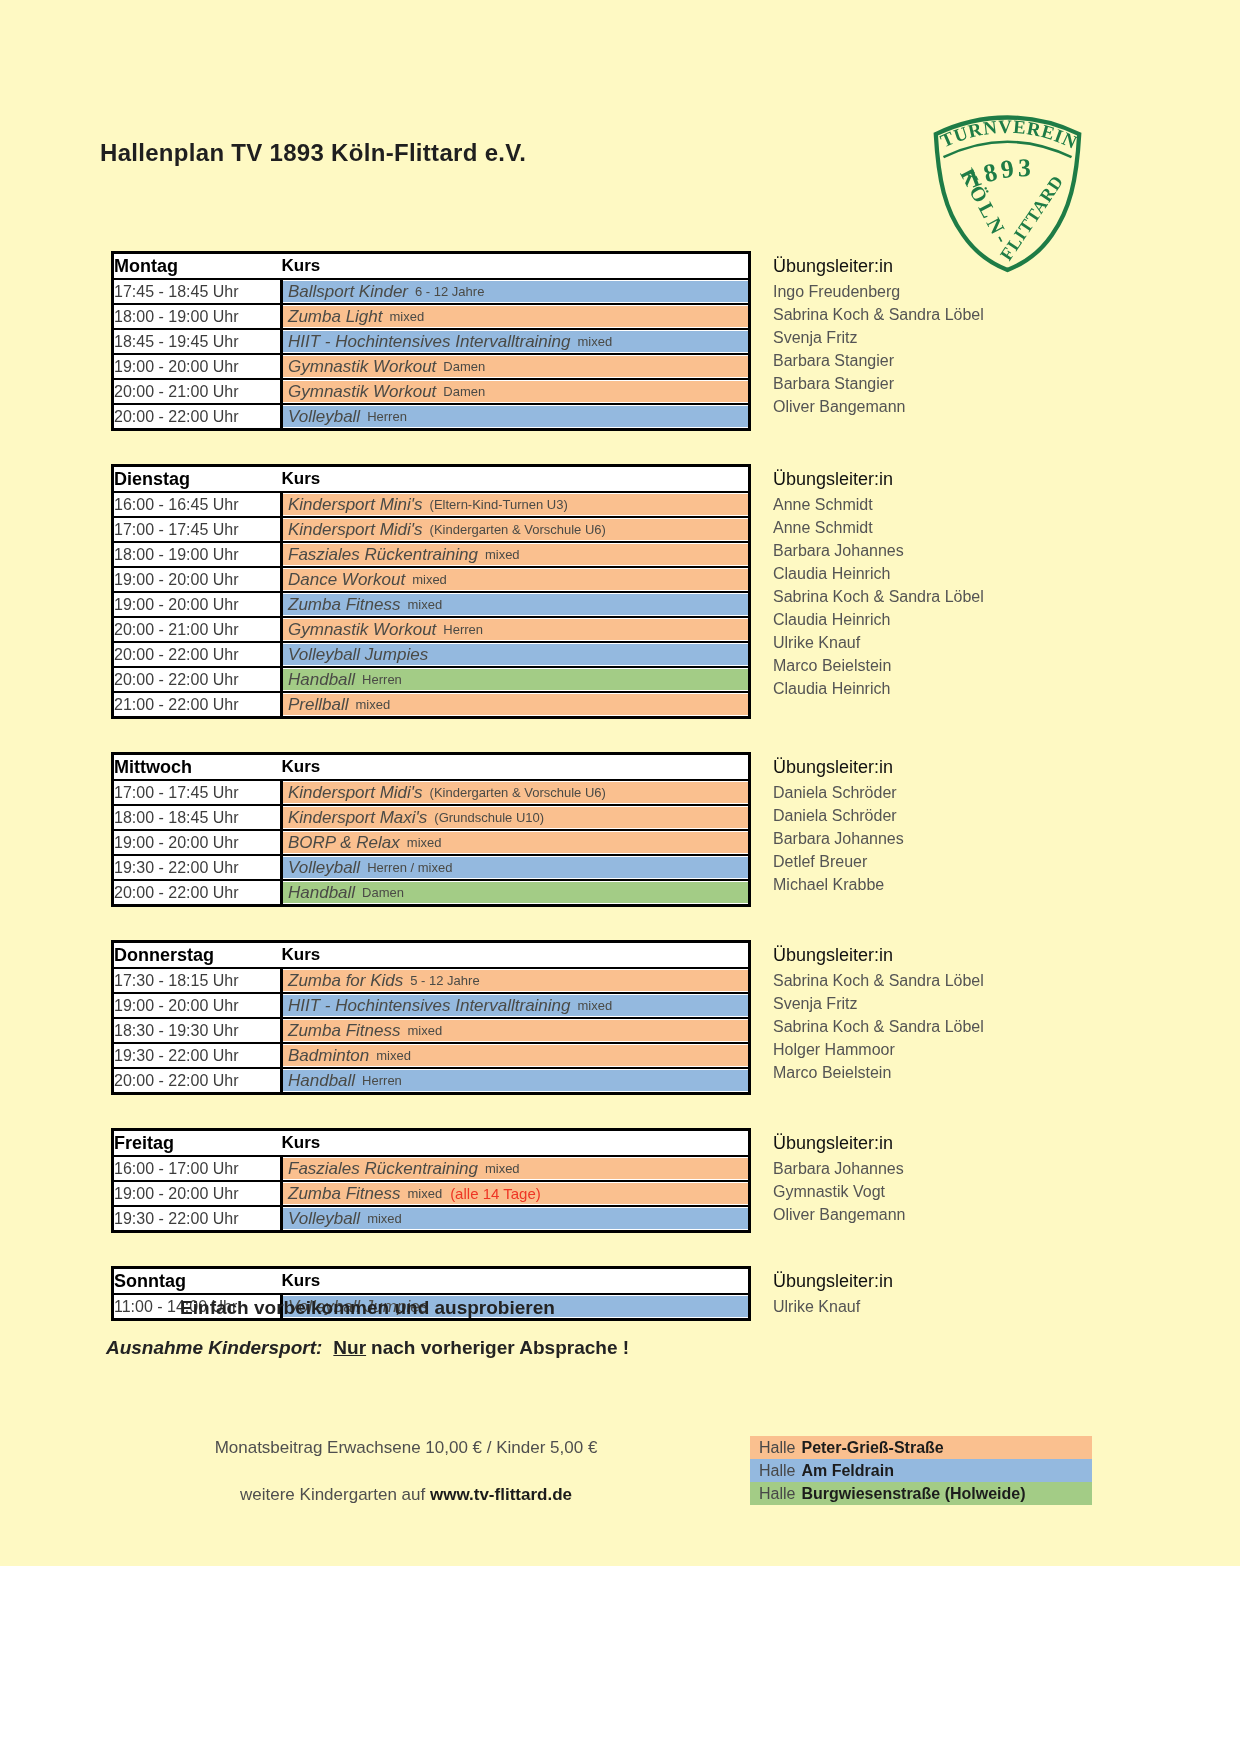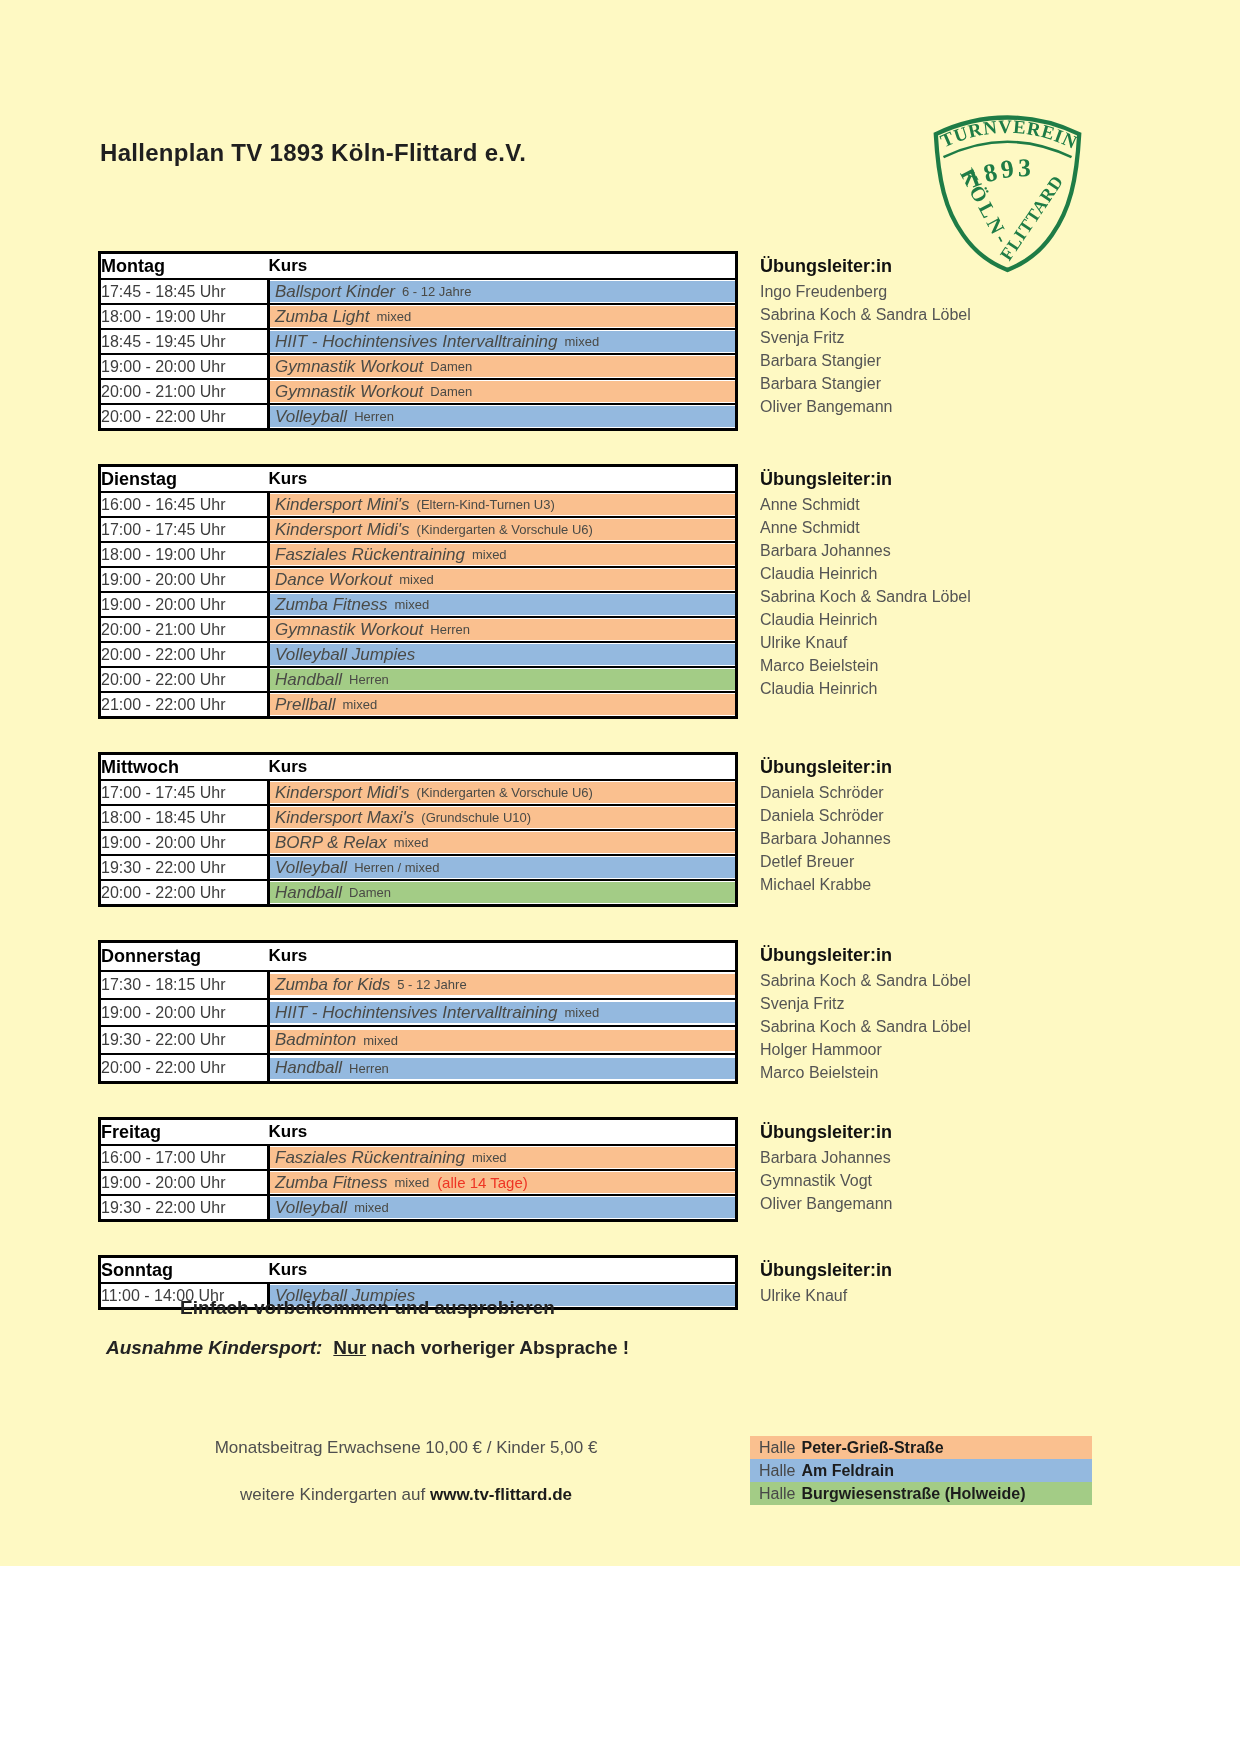--- a/index.html
+++ b/index.html
@@ -1,40 +1,40 @@
 <!DOCTYPE html>
 <html><head>
 <meta charset="utf-8">
 <style>
   html,body{margin:0;padding:0;background:#fff;}
   .page{position:relative;width:1240px;height:1566px;background:#fef9c3;overflow:hidden;
         font-family:"Liberation Sans","DejaVu Sans",sans-serif;color:#222;padding-left:24px;}
   .title{position:absolute;left:100px;top:139px;font-size:24px;font-weight:bold;color:#1f1f1f;letter-spacing:.3px;}
   .logo{position:absolute;left:920px;top:100px;width:175px;height:175px;}
   .schedule{position:absolute;left:98px;top:251px;}
-  .day{display:flex;margin-bottom:33px;}
+  .day{display:flex;margin-bottom:33px;margin-left:13px;}
   table.grid{border-collapse:collapse;table-layout:fixed;width:637px;border:3px solid #000;background:#fff;}
   table.grid td{padding:0;vertical-align:middle;overflow:hidden;white-space:nowrap;}
   col.c-time{width:169px;}
   col.c-kurs{width:468px;}
   tr.h td{height:24px;font-weight:bold;color:#000;background:#fff;}
   td.dn{padding-left:5px;font-size:18px;}
   td.kh{padding-left:6px;font-size:17px;}
   tr.r td{border-top:2px solid #000;height:23px;}
   td.t{border-right:3px solid #000000;padding-left:5px;font-size:16px;color:#3d3d3d;background:#fff;}
   td.k{background:#fff;padding:1px 0;}
   .fill{height:21px;display:flex;align-items:center;padding-left:5px;}
   .c{font-size:17px;color:#4a4a46;font-style:italic;}
   .d{font-size:13px;color:#4a4a46;margin-left:7px;}
   .note{font-size:15px;margin-left:8px;}
   .hall-pgs{background:#FAC08F;}
   .hall-feldrain{background:#94B9DF;}
   .hall-holweide{background:#A3CC86;}
   .leaders{margin-left:22px;padding-top:3px;}
-  .lh{height:26px;line-height:24px;font-weight:bold;font-size:18px;color:#101010;}
+  .lh{height:26px;line-height:24px;font-weight:normal;font-size:18px;color:#101010;}
   .ln{height:23px;line-height:23px;font-size:16px;color:#545454;white-space:nowrap;}
   .notes{position:absolute;left:95px;top:1297px;width:545px;text-align:center;font-weight:bold;color:#232323;}
   .notes-l1{font-size:19px;}
   .notes-l2{font-size:19px;margin-top:18px;}
   .ital{font-style:italic;}
   .nur{text-decoration:underline;margin-left:11px;}
   .after-nur{margin-left:5px;}
   .fees{position:absolute;left:97px;top:1438px;width:618px;text-align:center;color:#4f4f4f;}
   .fees-l1{font-size:17px;}
   .fees-l2{font-size:17px;margin-top:27px;}
@@ -353,20 +353,29 @@
         <tr class="r">
               <td class="t">19:00 - 20:00 Uhr</td>
               <td class="k">
                 <div class="fill hall-feldrain">
                   <span class="c">HIIT - Hochintensives Intervalltraining</span>
                   <span class="d">mixed</span>
                 </div>
               </td>
             </tr>
         <tr class="r">
+              <td class="t">18:30 - 19:30 Uhr</td>
+              <td class="k">
+                <div class="fill hall-pgs">
+                  <span class="c">Zumba Fitness</span>
+                  <span class="d">mixed</span>
+                </div>
+              </td>
+            </tr>
+        <tr class="r">
               <td class="t">19:30 - 22:00 Uhr</td>
               <td class="k">
                 <div class="fill hall-pgs">
                   <span class="c">Badminton</span>
                   <span class="d">mixed</span>
                 </div>
               </td>
             </tr>
         <tr class="r">
               <td class="t">20:00 - 22:00 Uhr</td>

